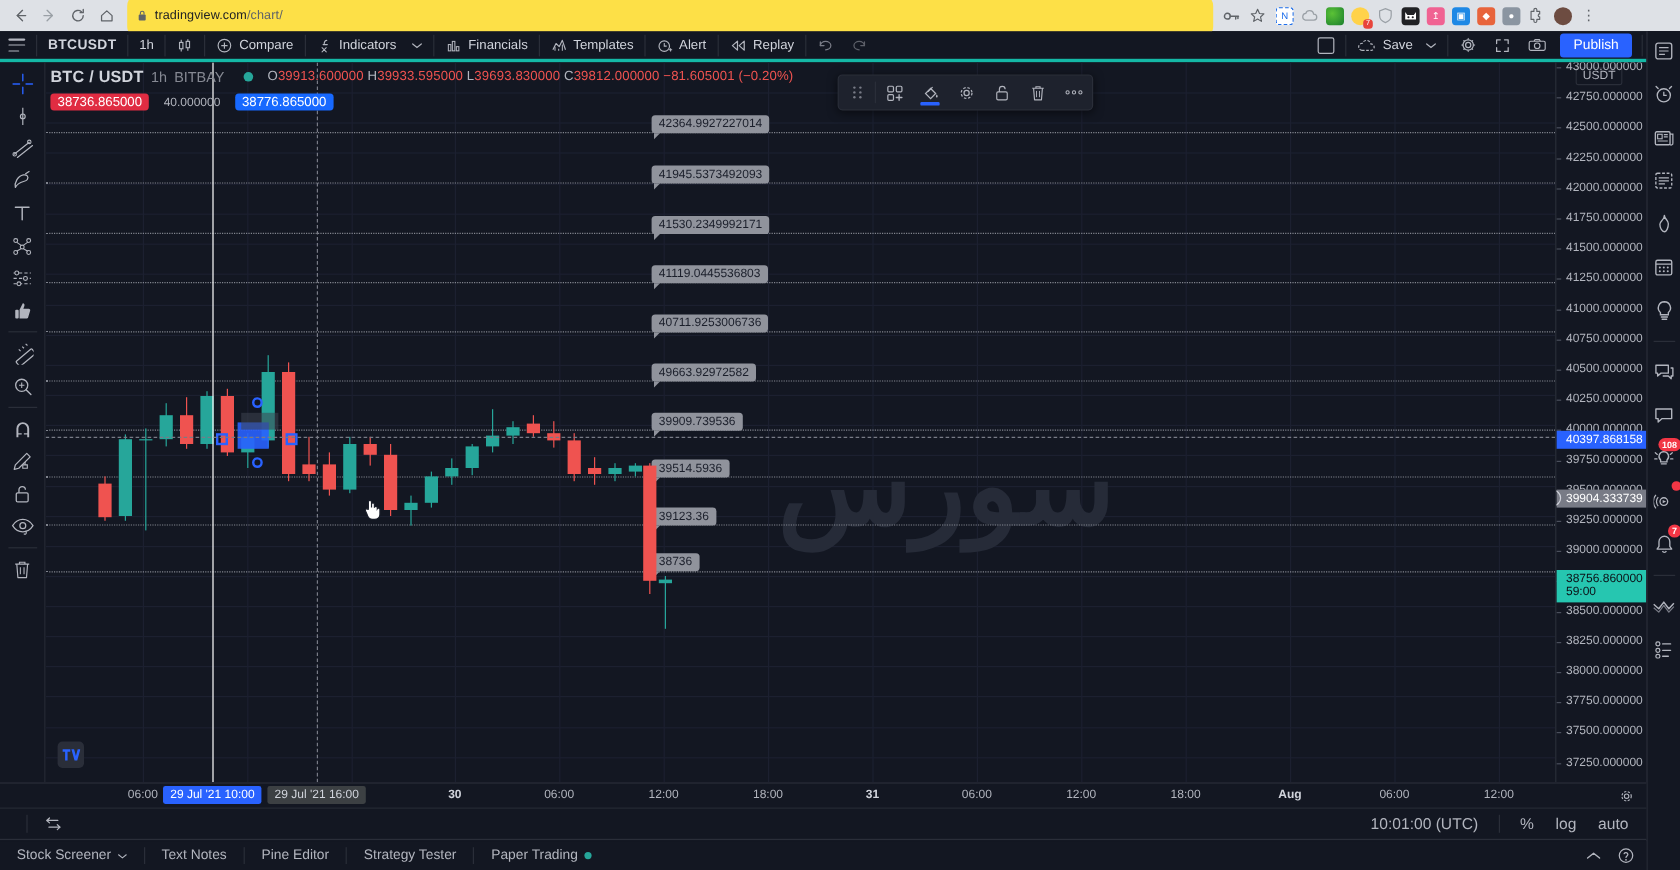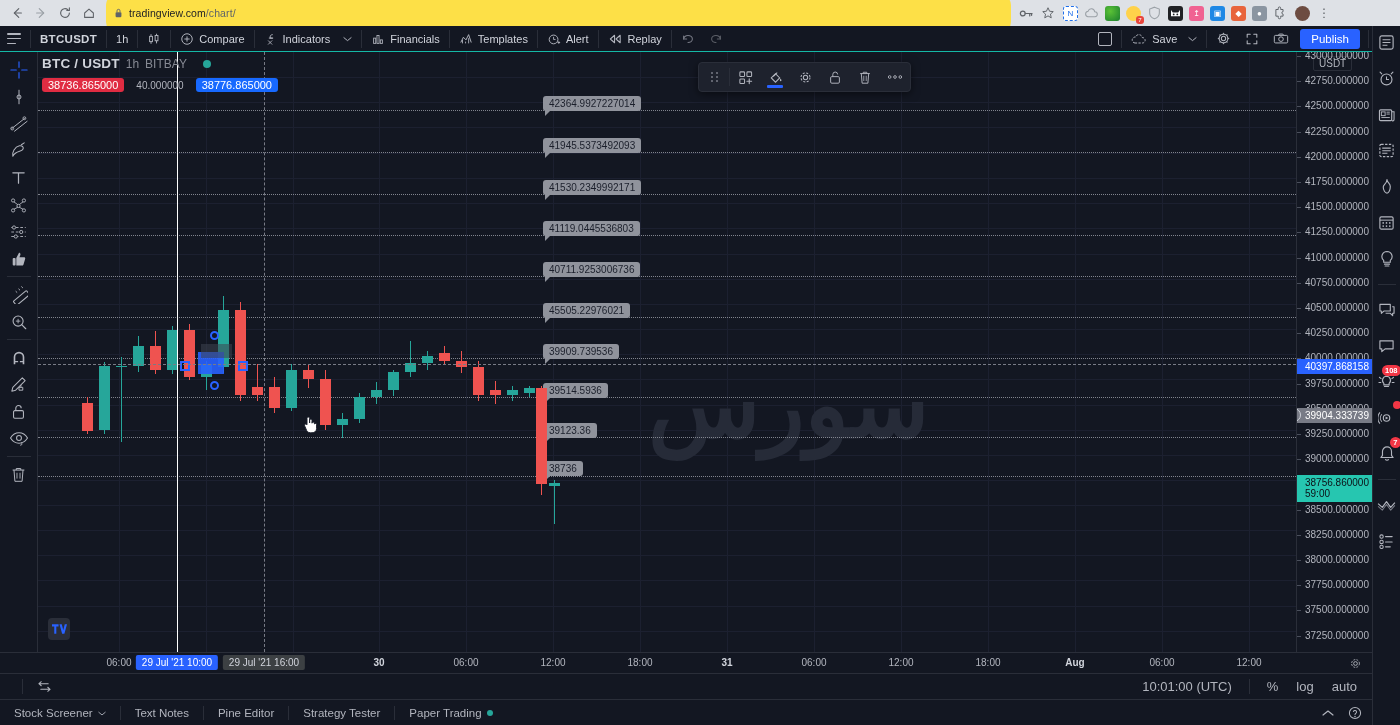--- a/index.html
+++ b/index.html
@@ -34,21 +34,21 @@
     display: flex; align-items: center; justify-content: center; font-size: 8px; color: #fff; }
   .ext-badge {
     position: absolute; right: -3px; bottom: -3px; background: #e8453c; color: #fff;
     font-size: 6px; border-radius: 3px; padding: 0 2px; line-height: 8px; min-width: 8px; text-align: center;
   }
   .menu-dots { color: #5f6368; font-size: 12px; width: 16px; text-align: center; }
 
   
   .tv-header {
     position: absolute; left: 0; top: 26px; width: 1400px; height: 26px;
-    background: #131722; border-bottom: 1px solid #14b8a6;
+    background: #131722; border-bottom: 3px solid #14b8a6;
     display: flex; align-items: center; color: #b2b5be; font-size: 11px;
   }
   .hdr-sep { width: 1px; height: 18px; background: #2a2e39; margin: 0 2px; }
   .hdr-item {
     height: 26px; display: flex; align-items: center; gap: 5px; padding: 0 7px;
     color: #d1d4dc; white-space: nowrap;
   }
   .hdr-item.symbol { font-weight: bold; font-size: 11.5px; letter-spacing: .3px; color: #d1d4dc; }
   .hdr-icon { display: inline-flex; align-items: center; justify-content: center; }
   .hamburger { width: 14px; height: 11px; display: flex; flex-direction: column; justify-content: space-between; }
@@ -624,21 +624,21 @@
     <div class="lvl-tag" style="left:505px; top:44px;">42364.9927227014</div>
     <div class="lvl-line" style="top:100px"></div>
     <div class="lvl-tag" style="left:505px; top:86px;">41945.5373492093</div>
     <div class="lvl-line" style="top:142px"></div>
     <div class="lvl-tag" style="left:505px; top:128px;">41530.2349992171</div>
     <div class="lvl-line" style="top:183px"></div>
     <div class="lvl-tag" style="left:505px; top:169px;">41119.0445536803</div>
     <div class="lvl-line" style="top:224px"></div>
     <div class="lvl-tag" style="left:505px; top:210px;">40711.9253006736</div>
     <div class="lvl-line" style="top:265px"></div>
-    <div class="lvl-tag" style="left:505px; top:251px;">45505.22976021</div>
+    <div class="lvl-tag" style="left:505px; top:251px;">49663.92972582</div>
     <div class="lvl-line" style="top:306px"></div>
     <div class="lvl-tag" style="left:505px; top:292px;">39909.739536</div>
     <div class="lvl-line" style="top:345px"></div>
     <div class="lvl-tag" style="left:505px; top:331px;">39514.5936</div>
     <div class="lvl-line" style="top:385px"></div>
     <div class="lvl-tag" style="left:505px; top:371px;">39123.36</div>
     <div class="lvl-line" style="top:424px"></div>
     <div class="lvl-tag" style="left:505px; top:409px;">38736</div>
 
     <div id="candles">
@@ -775,20 +775,21 @@
           </svg>
       </div>
     </div>
 
     <div class="legend">
       <div class="legend-row1">
         <span class="legend-title">BTC / USDT</span>
         <span class="legend-meta">1h</span>
         <span class="legend-meta">BITBAY</span>
         <span class="green-dot"></span>
+        <span class="ohlc"><span class="lab">O</span><span>39913.600000</span>&nbsp;<span class="lab">H</span><span>39933.595000</span>&nbsp;<span class="lab">L</span><span>39693.830000</span>&nbsp;<span class="lab">C</span><span>39812.000000</span>&nbsp;<span>−81.605001</span>&nbsp;<span>(−0.20%)</span></span>
       </div>
       <div class="legend-row2">
         <span class="pill red">38736.865000</span>
         <span class="pill plain">40.000000</span>
         <span class="pill blue">38776.865000</span>
       </div>
     </div>
 
     <div class="tv-logo">
       <svg width="15" height="11" viewBox="0 0 16 11">

